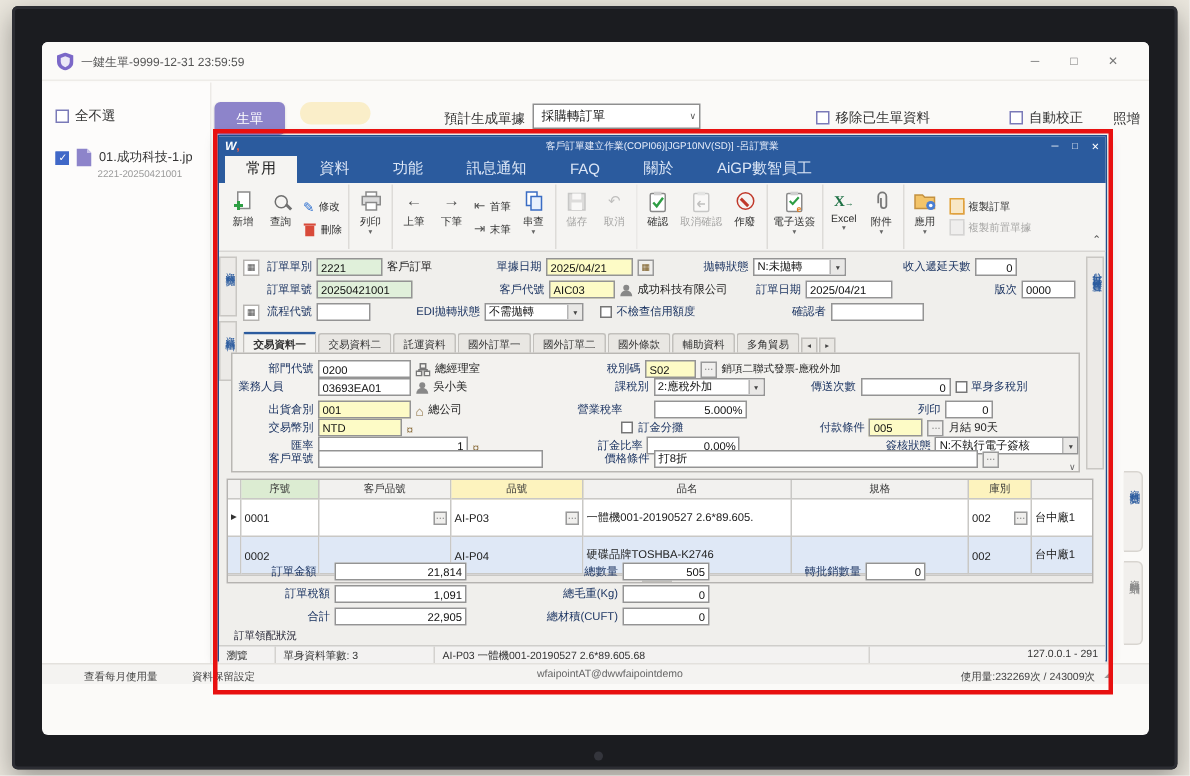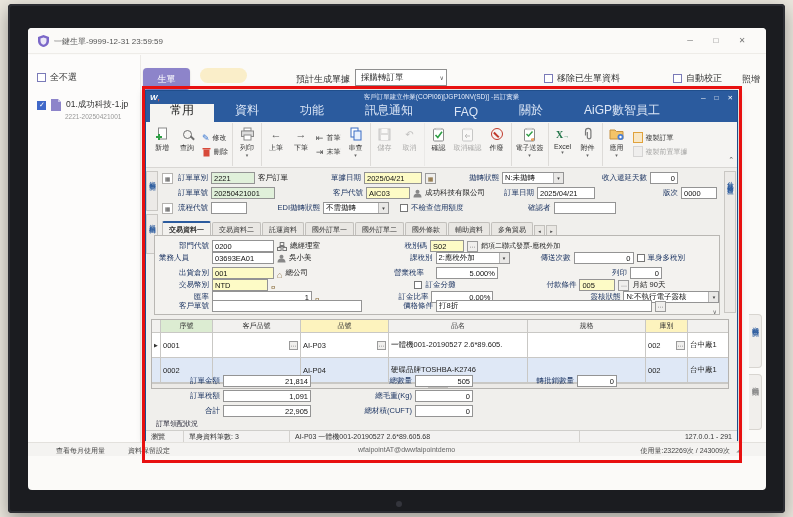--- a/index.html
+++ b/index.html
@@ -36,21 +36,21 @@
   .redbox{position:absolute;border:3px solid #e81010;z-index:60;pointer-events:none}
   
   .ewin{position:absolute;left:117px;top:62px;width:593px;height:351px;background:#f5f4f2;border:1px solid #1f4e8c;box-shadow:0 2px 8px rgba(0,0,0,.25)}
   .etitle{position:relative;height:13px;background:#2b5b9e;display:flex;align-items:center}
   .etitle .name{position:absolute;left:0;right:0;text-align:center;font-size:6.5px;color:#e8eefb;white-space:nowrap}
   .logo{position:relative;z-index:2;margin-left:4px;color:#fff;font-size:8px;font-weight:bold;font-style:italic}
   .logo i{color:#ff5a3c;font-style:normal}
   .ectl{position:absolute;right:4px;top:0;height:13px;display:flex;gap:9px;z-index:2}
   .ectl span{color:#fff;font-size:6.5px;display:flex;align-items:center}
   .rtabs{height:18px;background:#2b5b9e;display:flex;align-items:flex-end;padding-left:4px;gap:1px}
-  .rtab{font-size:12px;color:#dce6f6;padding:3px 20px 3px;white-space:nowrap;cursor:default}
+  .rtab{font-size:10px;color:#dce6f6;padding:3px 14px 3px;white-space:nowrap;cursor:default}
   .rtab.act{background:#f5f4f2;color:#222;border-radius:2px 2px 0 0}
   
   .ribbon{height:46px;background:#f5f4f2;border-bottom:1px solid #d8d6d3;display:flex;align-items:stretch;padding:1px 0 1px 2px;position:relative}
   .tgroup{display:flex;align-items:flex-start;border-right:1px solid #dddbd8;padding:2px 2px 0;gap:1px}
   .titem{display:flex;flex-direction:column;align-items:center;min-width:24px;padding:0 2px;font-size:7px;color:#333;white-space:nowrap}
   .titem .ic{height:18px;display:flex;align-items:center;justify-content:center}
   .tstack{display:flex;flex-direction:column;justify-content:center;gap:4px;height:40px;padding:0 2px}
   .srow{display:flex;align-items:center;gap:3px;font-size:7px;color:#333;white-space:nowrap}
   .dis{opacity:.42}
   .tcaret{font-size:5px;color:#666;line-height:4px}
@@ -148,21 +148,21 @@
 
     <div class="pbtn" style="left:48px;top:40px;width:63px">
       <span class="i-refresh"></span>
       <span>辨識</span>
     </div>
     <div class="pbtn" style="left:115px;top:40px;width:47px">
       <span>生單</span>
     </div>
     <div class="ypill" style="left:172px;top:40px;width:47px;height:15px"></div>
     <div class="abs lbl9" style="left:268px;top:45px">預計生成單據</div>
-    <div class="combo" style="left:327px;top:41px;width:92px">
+    <div class="combo" style="left:327px;top:41px;width:112px">
       <span>採購轉訂單</span>
         <span class="sp"></span>
       <span style="font-size:6px;color:#555">∨</span>
     </div>
     <div class="cbx" style="left:516px;top:44px">
       <span class="cb"></span>
       <span class="lbl9">移除已生單資料</span>
     </div>
     <div class="cbx" style="left:645px;top:44px">
       <span class="cb"></span>
@@ -497,21 +497,21 @@
             <span class="fld r" style="width:60px">0</span>
             <span class="cbs"></span>
             <span class="lb">單身多稅別</span>
           </div>
 
           <div class="frow" style="left:4px;top:28px">
             <span class="lb" style="width:50px;text-align:right">出貨倉別</span>
             <span class="fld y" style="width:62px">001</span>
             <span class="ic-house"></span>
             <span class="note">總公司</span>
-            <span class="lb" style="width:48px;text-align:center;margin-left:74px">營業稅率</span>
+            <span class="lb" style="width:48px;text-align:left;margin-left:74px">營業稅率</span>
             <span class="fld r" style="width:62px">5.000%</span>
             <span class="lb" style="width:24px;text-align:right;margin-left:102px">列印</span>
             <span class="fld r" style="width:32px">0</span>
           </div>
 
           <div class="frow" style="left:4px;top:40px">
             <span class="lb" style="width:50px;text-align:right">交易幣別</span>
             <span class="fld y" style="width:56px">NTD</span>
             <span class="ic-coin"></span>
             <span class="cbs" style="margin-left:136px"></span>
@@ -585,21 +585,21 @@
             <span class="gc" style="width:88px">AI-P04</span>
             <span class="gc" style="width:139px">硬碟品牌TOSHBA-K2746</span>
             <span class="gc" style="width:118px"></span>
             <span class="gc" style="width:42px">002</span>
             <span class="gc" style="width:40px;border-right:none">台中廠1</span>
           </div>
           <div class="gscroll"></div>
         </div>
 
         <div class="trow" style="left:26px;top:207px">
-          <span class="lb" style="width:48px;text-align:right">訂單金額</span>
+          <span class="lb" style="width:48px;text-align:center">訂單金額</span>
           <span class="fld r" style="width:88px">21,814</span>
           <span class="lb" style="width:42px;text-align:right;margin-left:56px">總數量</span>
           <span class="fld r" style="width:58px">505</span>
           <span class="lb" style="width:58px;text-align:right;margin-left:40px">轉批銷數量</span>
           <span class="fld r" style="width:40px">0</span>
         </div>
         <div class="trow" style="left:26px;top:222px">
           <span class="lb" style="width:48px;text-align:right">訂單稅額</span>
           <span class="fld r" style="width:88px">1,091</span>
           <span class="lb" style="width:54px;text-align:right;margin-left:44px">總毛重(Kg)</span>

